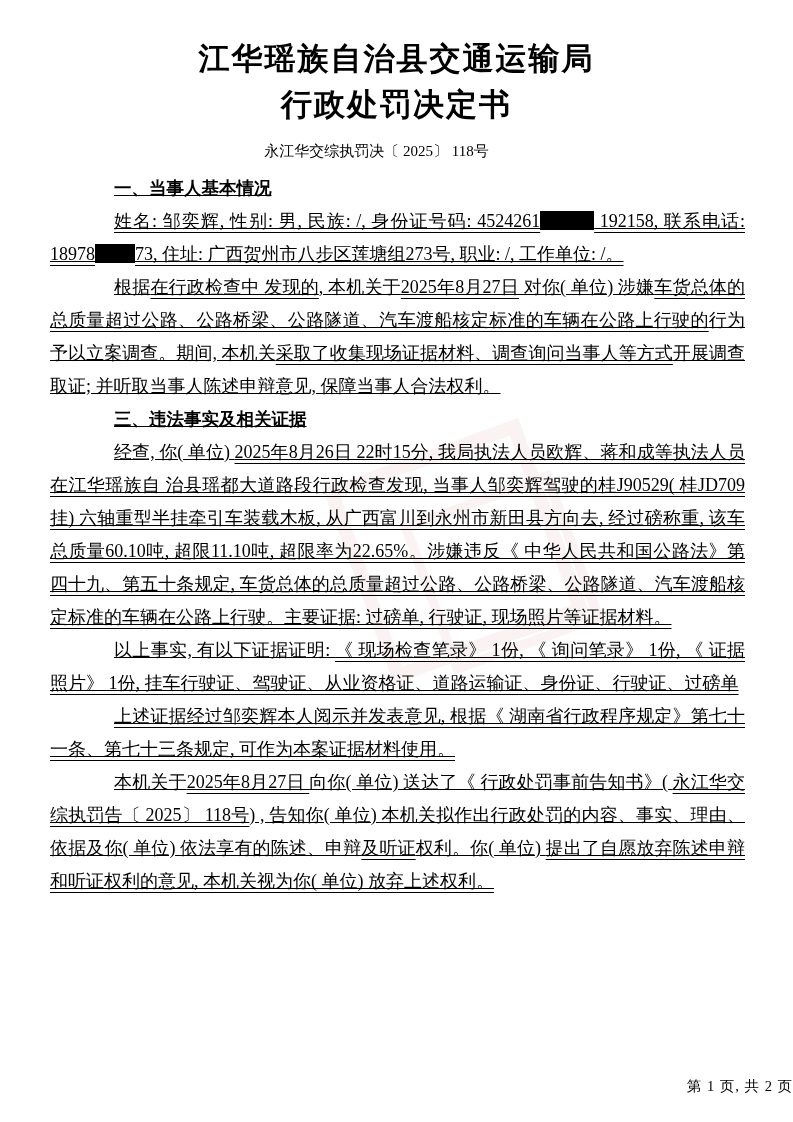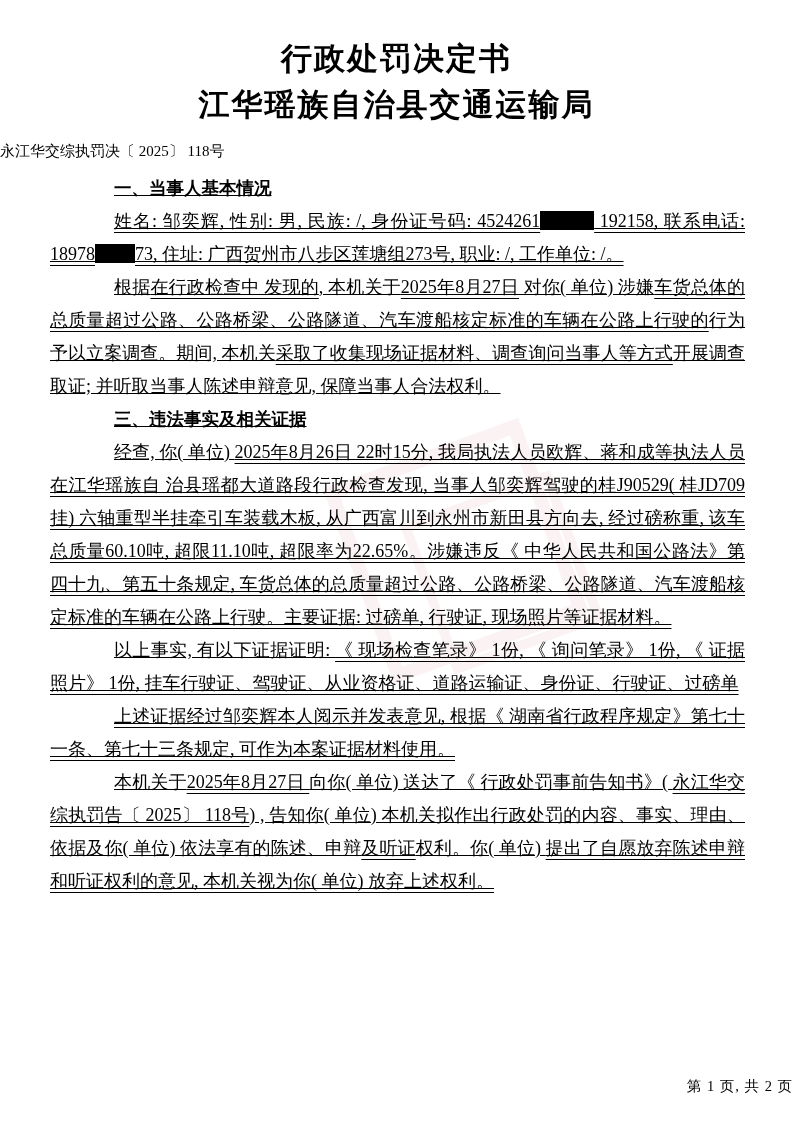--- a/index.html
+++ b/index.html
@@ -16,21 +16,21 @@
   .titles { text-align: center; padding-top: 36px; }
   .doc-title {
     margin: 0;
     font-family: "Liberation Sans", "DejaVu Sans", sans-serif;
     font-weight: 900;
     font-size: 31px;
     line-height: 46px;
     letter-spacing: 2px;
   }
   .doc-number {
-    text-align: left;
+    text-align: center;
     padding: 12px 40px 0 0;
     font-size: 15px;
     line-height: 22px;
   }
   .doc-body {
     padding: 10px 48px 0 50px;
     font-size: 18px;
     line-height: 33px;
     text-align: justify;
     position: relative;
@@ -87,22 +87,22 @@
 <body>
 
 <div class="page">
 
   <div class="watermark" style="color: rgb(204, 75, 75);">
     <div class="wm-box b1"></div>
     <div class="wm-box b2"></div>
   </div>
 
   <div class="titles">
+    <h1 class="doc-title">江华瑶族自治县交通运输局</h1>
     <h1 class="doc-title">行政处罚决定书</h1>
-    <h1 class="doc-title">江华瑶族自治县交通运输局</h1>
   </div>
 
   <div class="doc-number">永江华交综执罚决〔 2025〕 118号</div>
 
   <div class="doc-body">
       <div class="heading"><span>一、当事人基本情况</span></div>
       <div class="para"><span class="u">姓名: 邹奕辉, 性别: 男, 民族: /, 身份证号码: 4524261</span><span class="redact" style="width: 54px;"></span><span class="u"> 192158, 联系电话: 18978</span><span class="redact" style="width: 40px;"></span><span class="u">73, 住址: 广西贺州市八步区莲塘组273号, 职业: /, 工作单位: /。</span></div>
       <div class="para"><span>根据</span><span class="u">在行政检查中 发现的</span><span>, 本机关于</span><span class="u">2025年8月27日</span><span> 对你( 单位) 涉嫌</span><span class="u">车货总体的总质量超过公路、公路桥梁、公路隧道、汽车渡船核定标准的车辆在公路上行驶的</span><span>行为予以立案调查。期间, 本机关</span><span class="u">采取了收集现场证据材料、调查询问当事人等方式</span><span>开展调查取证; 并听取当事人陈述申辩意见, 保障当事人合法权利。</span></div>
       <div class="heading"><span>三、违法事实及相关证据</span></div>
       <div class="para"><span>经查, 你( 单位) </span><span class="u">2025年8月26日 22时15分, 我局执法人员欧辉、蒋和成等执法人员在江华瑶族自 治县瑶都大道路段行政检查发现, 当事人邹奕辉驾驶的桂J90529( 桂JD709挂) 六轴重型半挂牵引车装载木板, 从广西富川到永州市新田县方向去, 经过磅称重, 该车总质量60.10吨, 超限11.10吨, 超限率为22.65%。涉嫌违反《 中华人民共和国公路法》第四十九、第五十条规定, 车货总体的总质量超过公路、公路桥梁、公路隧道、汽车渡船核定标准的车辆在公路上行驶。主要证据: 过磅单, 行驶证, 现场照片等证据材料。</span></div>

